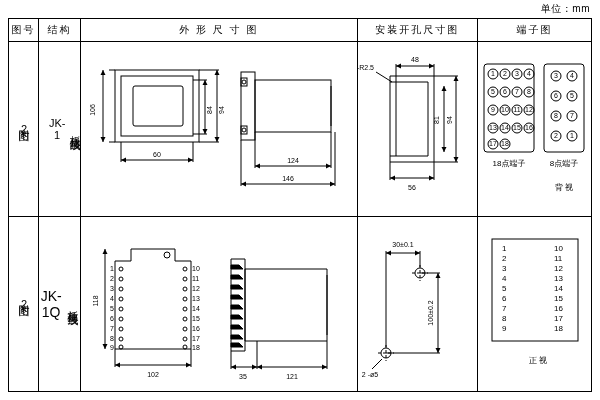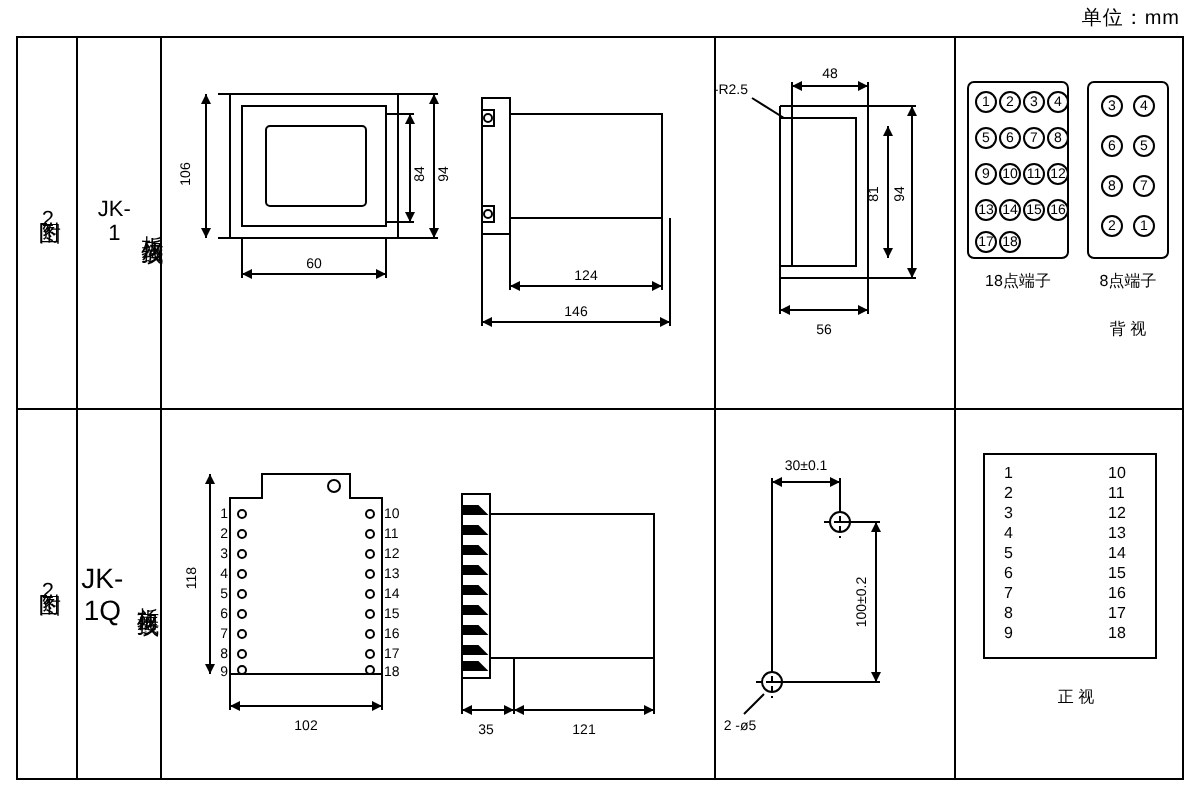--- a/index.html
+++ b/index.html
@@ -58,20 +58,27 @@
 
   <table class="main">
     <colgroup>
       <col class="col-a">
         <col class="col-b">
         <col class="col-c">
         <col class="col-d">
         <col class="col-e">
     </colgroup>
     <tbody>
+        <tr>
+      <th class="hdr">图号</th>
+      <th class="hdr">结构</th>
+      <th class="hdr">外 形 尺 寸 图</th>
+      <th class="hdr">安装开孔尺寸图</th>
+      <th class="hdr">端子图</th>
+    </tr>
 
     <tr style="height:175px;">
       <td>
         <span class="vtext">附图2</span>
       </td>
       <td>
         <div style="display:flex;align-items:center;justify-content:center;gap:2px;">
           <span style="font-size:11px;padding-left:12px;">JK-1</span>
           <span class="vtext">板后接线</span>
         </div>

